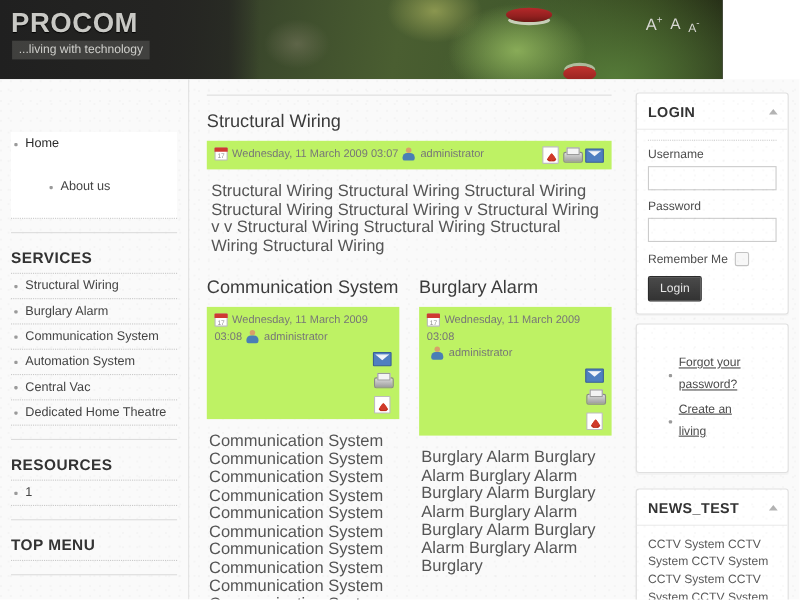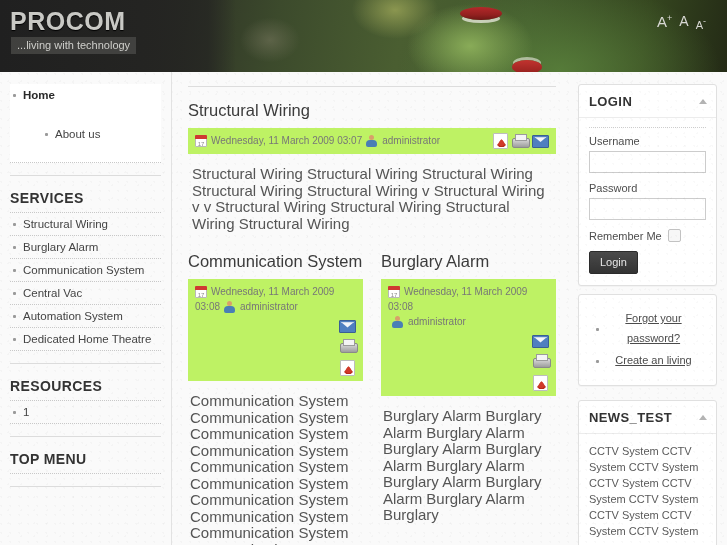--- a/index.html
+++ b/index.html
@@ -7,21 +7,21 @@
     margin: 0; padding: 0;
     width: 727px; height: 545px;
     overflow: hidden;
     font-family: "Liberation Sans", sans-serif;
     background: #ffffff;
   }
 
   
   #header {
     position: relative;
-    width: 727px; height: 72px;
+    width: 657px; height: 72px;
     overflow: hidden;
     background: #1f1f1d;
   }
   #header-photo {
     position: absolute; inset: 0;
     background:
       radial-gradient(ellipse 90px 60px at 470px 46px, rgba(140,175,90,.95) 0%, rgba(110,150,70,0) 70%),
       radial-gradient(ellipse 60px 40px at 395px 10px, rgba(150,160,85,.85) 0%, rgba(120,140,70,0) 72%),
       radial-gradient(ellipse 40px 30px at 270px 40px, rgba(120,120,95,.55) 0%, rgba(90,90,75,0) 75%),
       radial-gradient(ellipse 200px 110px at 560px 70px, rgba(90,130,60,.85) 0%, rgba(60,90,45,0) 80%),
@@ -103,21 +103,21 @@
     display: block;
     padding: 5px 0 5px 13px;
     font-size: 11.5px; color: #444;
     text-decoration: none; position: relative;
   }
   ul.menu li a::before {
     content: ""; position: absolute; left: 3px; top: 10px;
     width: 3px; height: 3px; background: #9a9a9a; border-radius: 1px;
   }
   ul.menu li.current { background: #fff; }
-  ul.menu li.current > a { font-weight: bold; color: #2a2a2a; }
+  ul.menu li.current > a { font-weight: normal; color: #2a2a2a; margin-top: 36px; }
   ul.menu li ul { list-style: none; margin: 17px; padding: 0; }
   ul.menu li ul li { border-bottom: none; }
   ul.menu li ul li a { padding-left: 28px; font-size: 11.5px; }
   ul.menu li ul li a::before { left: 18px; }
   .hr-rule { height: 1px; background: #dcdcdc; margin: 12px 0 0 0; }
   .dotted-rule { height: 0; border-bottom: 1px dotted #c8c8c8; }
 
   
   #main-col {
     position: relative;
@@ -255,21 +255,21 @@
     width: 13px; height: 13px; border: 1px solid #c2c2c2; background: #f7f7f7;
     border-radius: 2px; cursor: pointer;
   }
   .login-btn {
     background: linear-gradient(180deg,#4a4a4a,#333333);
     border: 1px solid #2b2b2b;
     color: #e6e6e6; font-size: 11px;
     padding: 4px 10px 5px 10px; border-radius: 2px; cursor: pointer;
     font-family: "Liberation Sans", sans-serif;
   }
-  ul.link-list { list-style: none; margin: 4px; padding: 0 0 0 12px; text-align: center; }
+  ul.link-list { list-style: none; margin: 16px; padding: 0 0 0 12px; }
   ul.link-list li { position: relative; margin-bottom: 2px; }
   ul.link-list li::before {
     content: ""; position: absolute; left: -9px; top: 50%;
     width: 3px; height: 3px; background: #9a9a9a; border-radius: 1px;
   }
   ul.link-list li a {
     font-size: 11px; color: #4b4b4b; text-decoration: underline;
     line-height: 19px;
   }
   .news-text { font-size: 11px; color: #5a5a5a; line-height: 16px; }
@@ -314,24 +314,24 @@
       <li>
           <a href="#">Structural Wiring</a>
         </li>
       <li>
           <a href="#">Burglary Alarm</a>
         </li>
       <li>
           <a href="#">Communication System</a>
         </li>
       <li>
+          <a href="#">Automation System</a>
+        </li>
+      <li>
           <a href="#">Central Vac</a>
-        </li>
-      <li>
-          <a href="#">Automation System</a>
         </li>
       <li>
           <a href="#">Dedicated Home Theatre</a>
         </li>
     </ul>
 
     <div class="hr-rule"></div>
     <div class="module-title">RESOURCES</div>
     <div class="dotted-rule"></div>
     <ul class="menu">

